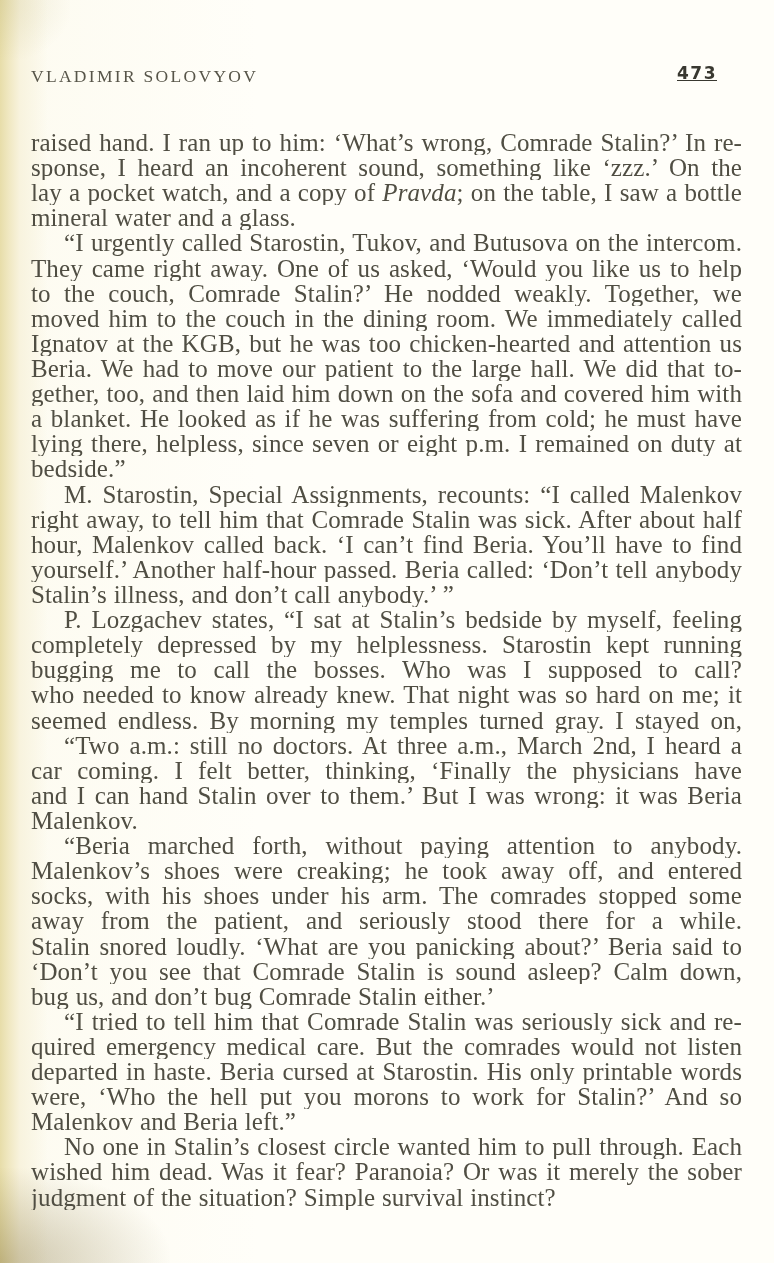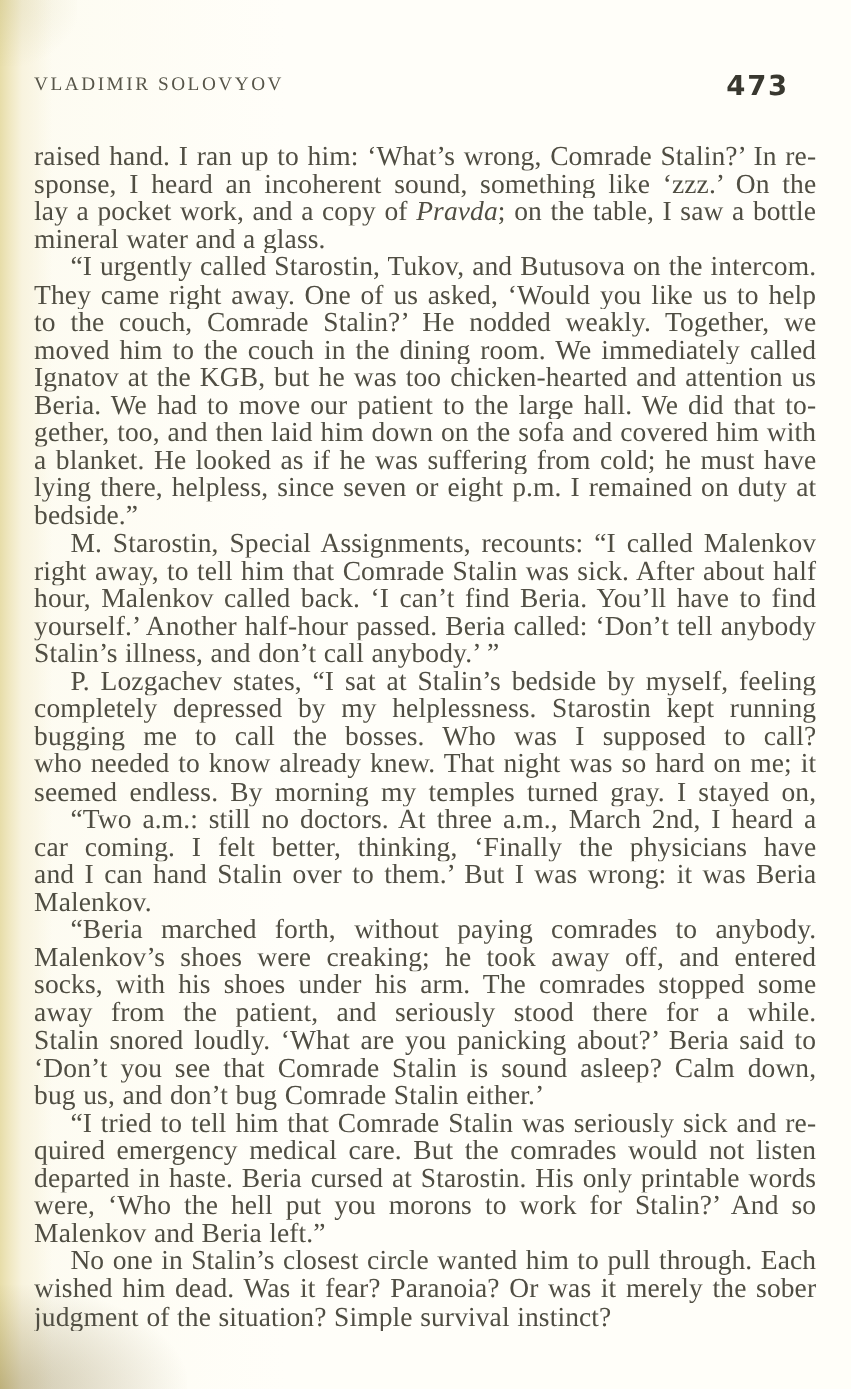--- a/index.html
+++ b/index.html
@@ -49,23 +49,24 @@
     font-size: 17.5px;
     letter-spacing: 2.3px;
     color: #575549;
     white-space: nowrap;
   }
   .page-number {
     position: absolute;
     right: 26px; top: 0;
     font-family: "DejaVu Sans", "Liberation Sans", sans-serif;
     font-weight: 700;
-    font-size: 25px;
+    font-size: 17px;
     letter-spacing: 1.5px;
     color: #393830;
+    text-decoration: underline;
   }
 
   .body-text {
     position: absolute;
     top: 130px; left: 31px;
     width: 711px;
     color: #504e43;
     font-size: 25px;
   }
   .paragraph { margin: 0; }
@@ -92,21 +93,21 @@
 
   <div class="running-header">
     <span class="author-head">VLADIMIR SOLOVYOV</span>
     <span class="page-number">473</span>
   </div>
 
   <div class="body-text">
       <div class="paragraph">
         <div class="line">raised hand. I ran up to him: ‘What’s wrong, Comrade Stalin?’ In re-</div>
         <div class="line">sponse, I heard an incoherent sound, something like ‘zzz.’ On the floor</div>
-        <div class="line"><span>lay a pocket work, and a copy of </span><i>Pravda</i><span>; on the table, I saw a bottle of</span></div>
+        <div class="line"><span>lay a pocket watch, and a copy of </span><i>Pravda</i><span>; on the table, I saw a bottle of</span></div>
         <div class="line last">mineral water and a glass.</div>
       </div>
       <div class="paragraph">
         <div class="line indent">“I urgently called Starostin, Tukov, and Butusova on the intercom.</div>
         <div class="line">They came right away. One of us asked, ‘Would you like us to help you</div>
         <div class="line">to the couch, Comrade Stalin?’ He nodded weakly. Together, we</div>
         <div class="line">moved him to the couch in the dining room. We immediately called</div>
         <div class="line">Ignatov at the KGB, but he was too chicken-hearted and attention us to</div>
         <div class="line">Beria. We had to move our patient to the large hall. We did that to-</div>
         <div class="line">gether, too, and then laid him down on the sofa and covered him with</div>
@@ -128,21 +129,21 @@
         <div class="line">who needed to know already knew. That night was so hard on me; it</div>
         <div class="line last">seemed endless. By morning my temples turned gray. I stayed on, alone.</div>
       </div>
       <div class="paragraph">
         <div class="line indent">“Two a.m.: still no doctors. At three a.m., March 2nd, I heard a</div>
         <div class="line">car coming. I felt better, thinking, ‘Finally the physicians have arrived,</div>
         <div class="line">and I can hand Stalin over to them.’ But I was wrong: it was Beria and</div>
         <div class="line last">Malenkov.</div>
       </div>
       <div class="paragraph">
-        <div class="line indent">“Beria marched forth, without paying comrades to anybody.</div>
+        <div class="line indent">“Beria marched forth, without paying attention to anybody.</div>
         <div class="line">Malenkov’s shoes were creaking; he took away off, and entered wearing</div>
         <div class="line">socks, with his shoes under his arm. The comrades stopped some distance</div>
         <div class="line">away from the patient, and seriously stood there for a while. Suddenly,</div>
         <div class="line">Stalin snored loudly. ‘What are you panicking about?’ Beria said to me.</div>
         <div class="line">‘Don’t you see that Comrade Stalin is sound asleep? Calm down, don’t</div>
         <div class="line last">bug us, and don’t bug Comrade Stalin either.’</div>
       </div>
       <div class="paragraph">
         <div class="line indent">“I tried to tell him that Comrade Stalin was seriously sick and re-</div>
         <div class="line">quired emergency medical care. But the comrades would not listen and</div>

